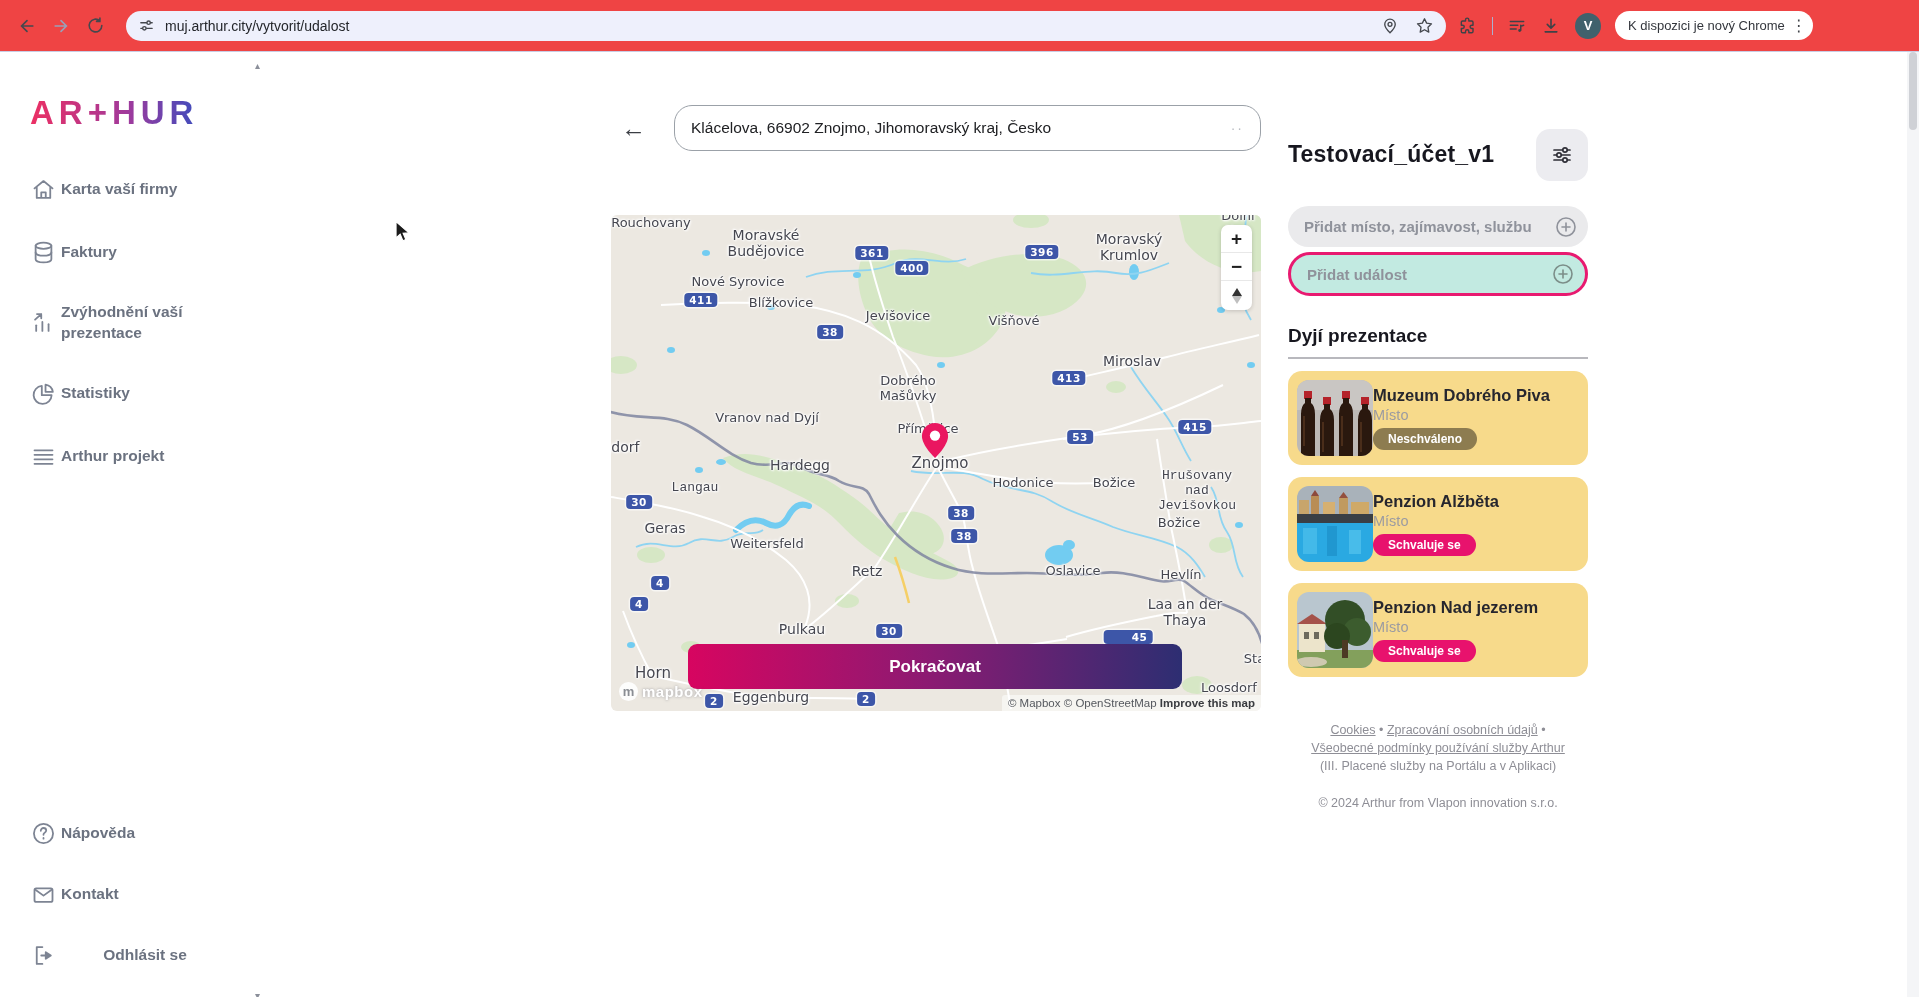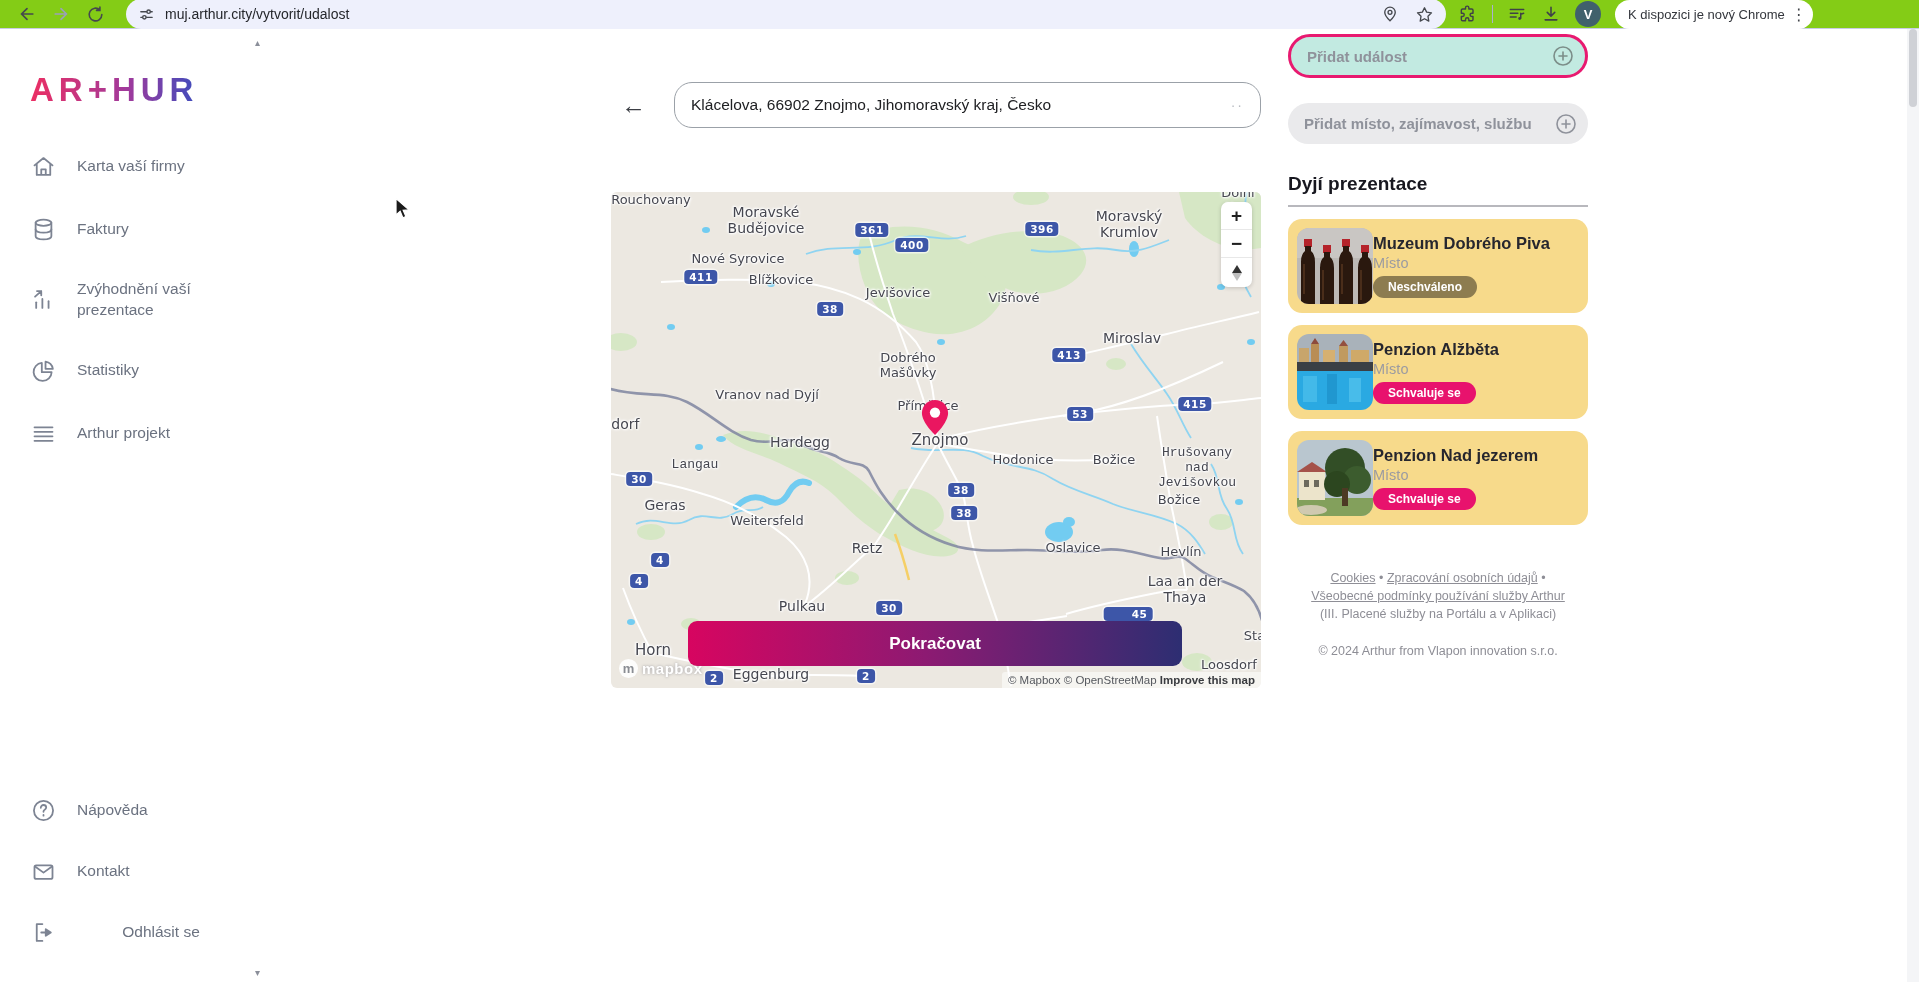--- a/index.html
+++ b/index.html
@@ -1,20 +1,20 @@
 <!DOCTYPE html>
 <html><head>
 <meta charset="utf-8">
 <style>
   * { margin:0; padding:0; box-sizing:border-box; }
   html,body { width:1919px; height:997px; overflow:hidden; background:#fff;
     font-family:"Liberation Sans", sans-serif; }
 
   
-  .chrome { position:relative; width:100%; height:29px; background:#84cc16;
+  .chrome { position:relative; width:100%; height:52px; background:#ef4444;
     display:flex; align-items:center; padding:0 10px; border-bottom:1px solid #c9cde4; }
   .chrome .navbtn { width:34px; height:34px; border-radius:50%; display:flex;
     align-items:center; justify-content:center; color:#45484e; font-size:19px; cursor:pointer; }
   .chrome .navbtn.dis { color:#9aa0b8; }
   .omnibox { flex:0 0 auto; width:1320px; height:30px; margin-left:14px; background:#eef0fc;
     border-radius:15px; display:flex; align-items:center; padding:0 12px; }
   .omnibox .site-icon { margin-right:10px; display:flex; }
   .omnibox .url { font-size:14px; color:#24262b; }
   .omnibox .spacer { flex:1; }
   .omnibox .obicon { margin-left:16px; display:flex; color:#45484e; }
@@ -36,21 +36,21 @@
     background:#cfd1d6; border-radius:4px; }
 
   .scroll-caret { position:absolute; font-size:10px; color:#8b8f9a; }
 
   
   .sidebar { position:absolute; left:0; top:0; width:262px; height:100%; padding:42px 0 0 30px; }
   .logo { font-size:33px; font-weight:800; letter-spacing:5px;
     background:linear-gradient(90deg,#ec2f63 0%,#a03a9c 42%,#2c50c3 78%,#1d56cd 100%);
     -webkit-background-clip:text; background-clip:text; color:transparent; }
   .nav { margin-top:44px; }
-  .nav-item { display:flex; align-items:center; gap:20px; margin-bottom:36px; cursor:pointer; }
+  .nav-item { display:flex; align-items:center; gap:4px; margin-bottom:36px; cursor:pointer;font-weight:bold; }
   .nav-item svg { flex:0 0 auto; }
   .nav-item .lbl { font-size:15.5px; color:#6b7280; width:168px; line-height:1.35; }
   .sidebar-bottom { position:absolute; left:30px; bottom:36px; }
   .sidebar-bottom .nav-item { margin-bottom:34px; }
   .sidebar-bottom .nav-item:last-child { margin-bottom:0;text-align:center; }
 
   
   .workspace { position:absolute; left:611px; top:53px; width:650px; }
   .topbar { position:relative; display:flex; align-items:center; height:46px; }
   .back-arrow { position:absolute; left:10px; font-size:25px; color:#3b3e44; cursor:pointer; }
@@ -424,34 +424,45 @@
         <span class="mbword">mapbox</span>
       </div>
       <div class="attribution">
         <span>© Mapbox © OpenStreetMap</span>
         <b>Improve this map</b>
       </div>
     </div>
   </div>
 
   <div class="rpanel">
+    <div class="account-row">
+      <div class="account-name">Testovací_účet_v1</div>
+      <button class="filter-btn">
+        <svg width="24" height="24" viewBox="0 0 24 24">
+          <path d="M4 7 H20 M4 12 H20 M4 17 H20" stroke="#2e2e36" stroke-width="1.7" fill="none" stroke-linecap="round"></path>
+          <circle cx="15" cy="7" r="2.2" fill="#ececf0" stroke="#2e2e36" stroke-width="1.7"></circle>
+          <circle cx="9" cy="12" r="2.2" fill="#ececf0" stroke="#2e2e36" stroke-width="1.7"></circle>
+          <circle cx="15" cy="17" r="2.2" fill="#ececf0" stroke="#2e2e36" stroke-width="1.7"></circle>
+        </svg>
+      </button>
+    </div>
+
+    <button class="pill-btn">
+      <span class="ptxt">Přidat místo, zajímavost, službu</span>
+      <svg width="24" height="24" viewBox="0 0 24 24">
+          <circle cx="12" cy="12" r="9" stroke="#8f929b" stroke-width="1.6" fill="none"></circle>
+          <path d="M12 8 V16 M8 12 H16" stroke="#8f929b" stroke-width="1.6" stroke-linecap="round"></path>
+        </svg>
+    </button>
 
     <button class="pill-btn event">
       <span class="ptxt">Přidat událost</span>
       <svg width="24" height="24" viewBox="0 0 24 24">
           <circle cx="12" cy="12" r="9" stroke="#7c8e89" stroke-width="1.6" fill="none"></circle>
           <path d="M12 8 V16 M8 12 H16" stroke="#7c8e89" stroke-width="1.6" stroke-linecap="round"></path>
-        </svg>
-    </button>
-
-    <button class="pill-btn">
-      <span class="ptxt">Přidat místo, zajímavost, službu</span>
-      <svg width="24" height="24" viewBox="0 0 24 24">
-          <circle cx="12" cy="12" r="9" stroke="#8f929b" stroke-width="1.6" fill="none"></circle>
-          <path d="M12 8 V16 M8 12 H16" stroke="#8f929b" stroke-width="1.6" stroke-linecap="round"></path>
         </svg>
     </button>
 
     <div class="pres-title">Dyjí prezentace</div>
     <div class="divider"></div>
 
     <div>
         <div class="card">
           <div class="thumb"><svg width="76" height="76" viewBox="0 0 76 76">
               <rect width="76" height="76" fill="#bcb9b6"></rect>

